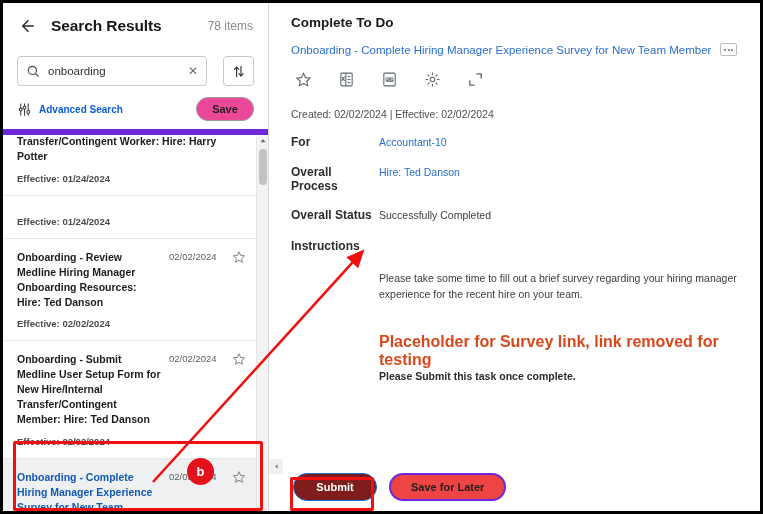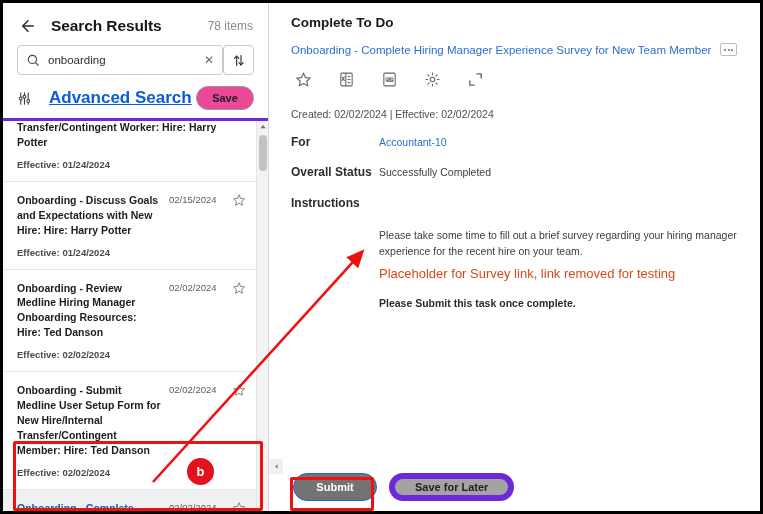--- a/index.html
+++ b/index.html
@@ -57,23 +57,23 @@
   .lp-count {
     margin-left: auto;
     font-size: 12px;
     color: #8a8a8a;
     padding-right: 3px;
   }
 
   .search-row {
     display: flex;
     align-items: center;
-    gap: 0;
+    gap: 16px;
     padding: 0 14px;
-    margin-top: 2px;
+    margin-top: 13px;
   }
   .search-box {
     flex: 1;
     height: 30px;
     border: 1px solid #c9c9c9;
     border-radius: 4px;
     display: flex;
     align-items: center;
     padding: 0 8px;
     background: #fff;
@@ -100,25 +100,24 @@
 
   .adv-row {
     display: flex;
     align-items: center;
     padding: 0 14px;
     margin-top: 11px;
     margin-bottom: 8px;
   }
   .filter-ico { width: 15px; height: 15px; color: #3c3c3c; flex: 0 0 auto; }
   .adv-link {
-    font-size: 17px;
+    font-size: 10px;
     color: #0b5cd5;
     font-weight: bold;
-    text-decoration: underline;
-    margin-left: 17px;
+    margin-left: 7px;
     cursor: pointer;
   }
   .save-btn {
     margin-left: auto;
     min-width: 58px;
     height: 24px;
     border: 1px solid #9a9a9a;
     border-radius: 13px;
     background: #ec4899;
     font-size: 11px;
@@ -128,21 +127,21 @@
     padding: 0 14px;
     cursor: pointer;
     font-family: "Liberation Sans", sans-serif;
   }
 
   
   .results {
     flex: 1;
     position: relative;
     overflow: hidden;
-    border-top: 3px solid #6d28d9;
+    border-top: 6px solid #6d28d9;
   }
   .results-inner {
     position: absolute;
     top: -12px; left: 0; right: 12px; bottom: 0;
   }
   .result-item {
     position: relative;
     padding: 11px 10px 11px 14px;
     border-bottom: 1px solid #e8e8e8;
     cursor: pointer;
@@ -268,30 +267,30 @@
     flex: 0 0 88px;
     font-size: 12px;
     font-weight: bold;
     color: #2c2c2c;
     padding-top: 1px;
   }
   .field-value { font-size: 10.5px; color: #3d3d3d; line-height: 1.55; }
   .field-value.link { color: #2a6fd0; cursor: pointer; }
   .instr-p { font-size: 10.5px; color: #3d3d3d; line-height: 1.55; max-width: 392px; margin-top: 32px; }
   .instr-red {
-    font-size: 13px;
-    font-weight: normal;
+    font-size: 16px;
+    font-weight: bold;
     color: #d9481c;
-    margin-top: 7px;
+    margin-top: 31px;
   }
   .instr-bold {
     font-size: 10.5px;
     font-weight: bold;
     color: #2b2b2b;
-    margin-top: 16px;
+    margin-top: 1px;
   }
 
   
   .divider-handle {
     position: absolute;
     left: 0; top: 456px;
     width: 14px; height: 15px;
     background: #f0f0f0;
     display: flex; align-items: center; justify-content: center;
     font-size: 7px; color: #8d8d8d;
@@ -318,22 +317,22 @@
   .btn {
     height: 28px;
     border-radius: 15px;
     font-size: 11px;
     font-weight: bold;
     display: flex; align-items: center; justify-content: center;
     cursor: pointer;
     padding: 0 20px;
     font-family: "Liberation Sans", sans-serif;
   }
-  .btn-primary { background: #737373; color: #ffffff; border: 1px solid #1071d6; min-width: 84px; }
-  .btn-secondary { background: #a3a3a3; color: #1f1f1f; border: 6px solid #6d28d9; min-width: 84px; }
+  .btn-primary { background: #7f1d1d; color: #ffffff; border: 1px solid #1071d6; min-width: 84px; }
+  .btn-secondary { background: #ef4444; color: #1f1f1f; border: 2px solid #6d28d9; min-width: 84px; }
 
   
   .anno-layer {
     position: absolute;
     inset: 0;
     pointer-events: none;
     z-index: 30;
   }
   .anno-box {
     position: absolute;
@@ -412,27 +411,20 @@
 
       <div class="results">
         <div class="results-inner" id="results-inner">
             <div class="result-item">
               <div class="ri-top">
                 <div class="ri-title">Transfer/Contingent Worker: Hire: Harry Potter</div>
               </div>
               <div class="ri-eff">Effective: 01/24/2024</div>
             </div>
             <div class="result-item">
-              <div class="ri-top">
-                <div class="ri-title">Onboarding - Discuss Goals and Expectations with New Hire: Hire: Harry Potter</div>
-                <div class="ri-date">02/15/2024</div>
-                <span class="ri-star"><svg viewBox="0 0 24 24" width="14" height="14" fill="none" stroke="currentColor" stroke-width="1.6" stroke-linejoin="round">
-                    <polygon points="12,3 14.8,9.3 21.5,10 16.5,14.5 18,21 12,17.6 6,21 7.5,14.5 2.5,10 9.2,9.3"></polygon>
-                  </svg></span>
-              </div>
               <div class="ri-eff">Effective: 01/24/2024</div>
             </div>
             <div class="result-item">
               <div class="ri-top">
                 <div class="ri-title">Onboarding - Review Medline Hiring Manager Onboarding Resources: Hire: Ted Danson</div>
                 <div class="ri-date">02/02/2024</div>
                 <span class="ri-star"><svg viewBox="0 0 24 24" width="14" height="14" fill="none" stroke="currentColor" stroke-width="1.6" stroke-linejoin="round">
                     <polygon points="12,3 14.8,9.3 21.5,10 16.5,14.5 18,21 12,17.6 6,21 7.5,14.5 2.5,10 9.2,9.3"></polygon>
                   </svg></span>
               </div>
@@ -527,20 +519,24 @@
         </div>
 
         <div class="created-line">Created: 02/02/2024 | Effective: 02/02/2024</div>
 
         <div id="fields-host">
             <div class="field-row">
               <div class="field-label">For</div>
               <div class="field-value link">Accountant-10</div>
             </div>
             <div class="field-row">
+              <div class="field-label">Overall Process</div>
+              <div class="field-value link">Hire: Ted Danson</div>
+            </div>
+            <div class="field-row">
               <div class="field-label">Overall Status</div>
               <div class="field-value">Successfully Completed</div>
             </div>
           </div>
 
         <div class="field-row">
           <div class="field-label">Instructions</div>
           <div>
             <div class="instr-p">Please take some time to fill out a brief survey regarding your hiring manager experience for the recent hire on your team.</div>
             <div class="instr-red">Placeholder for Survey link, link removed for testing</div>

